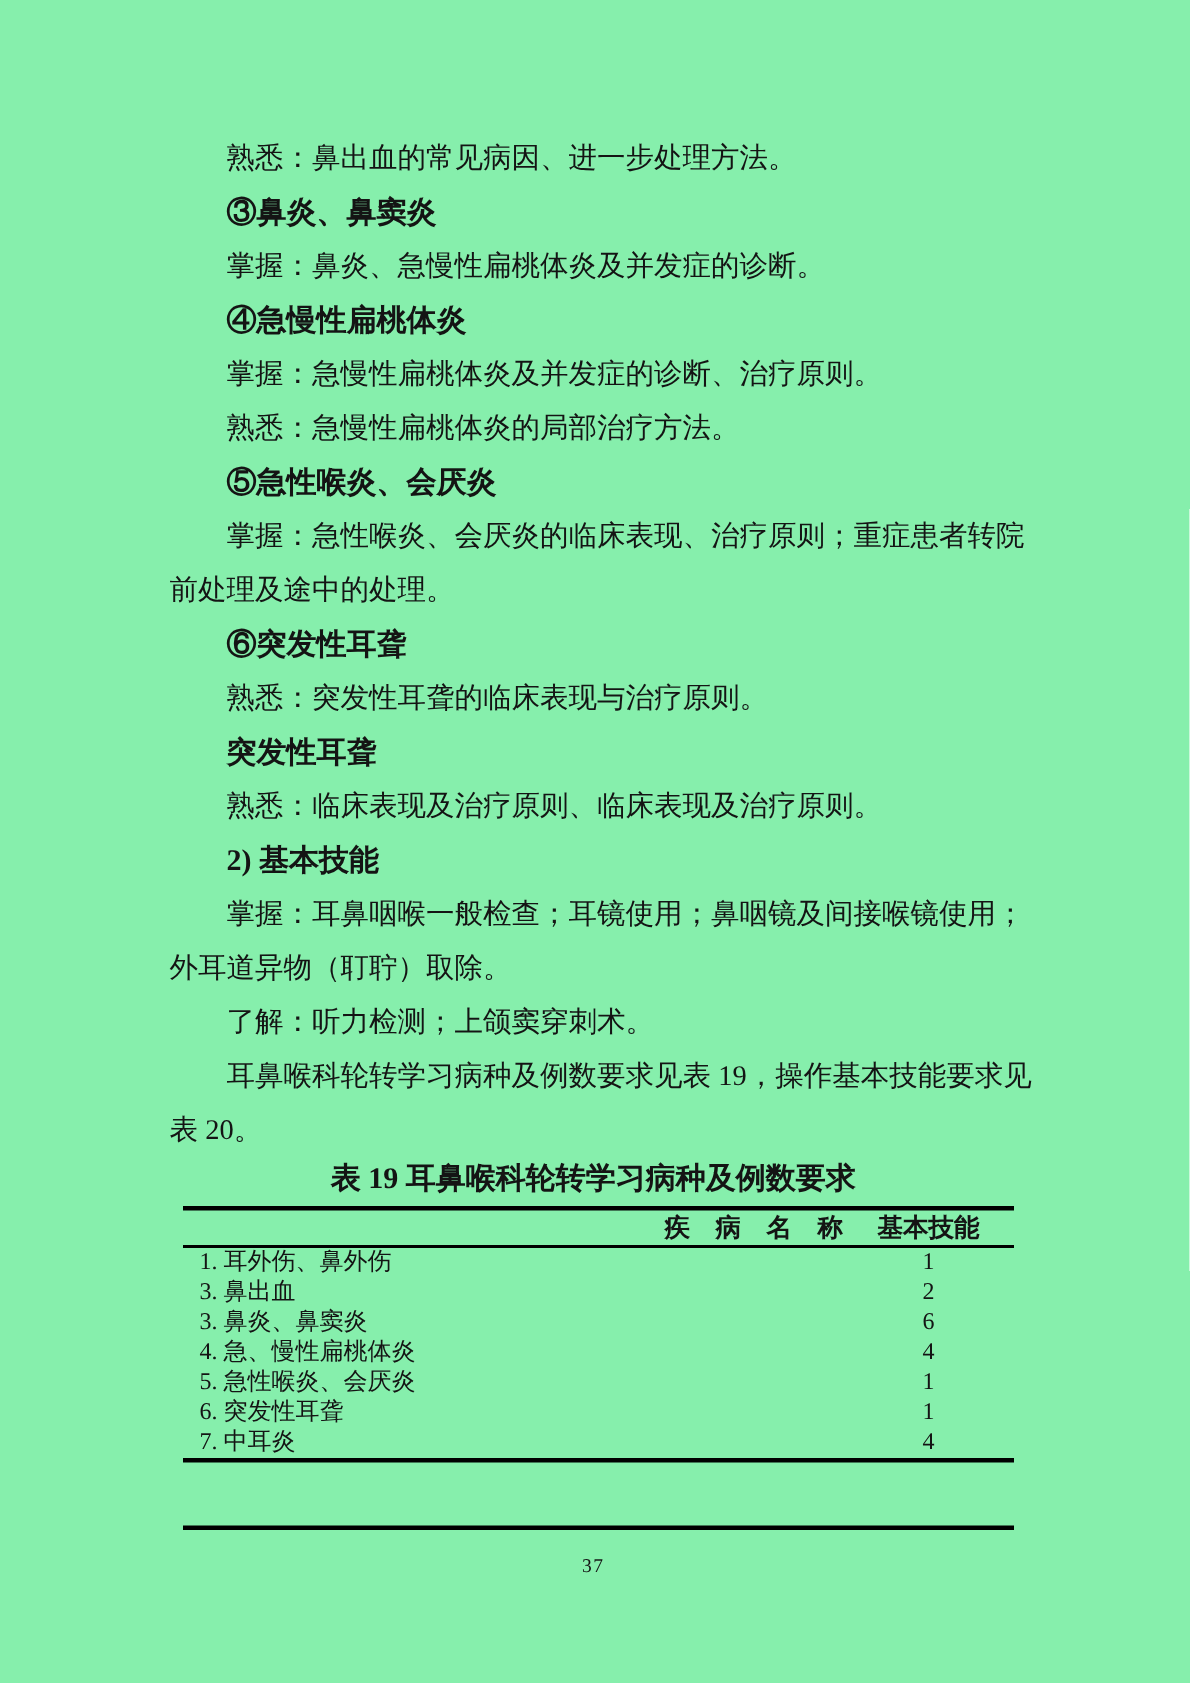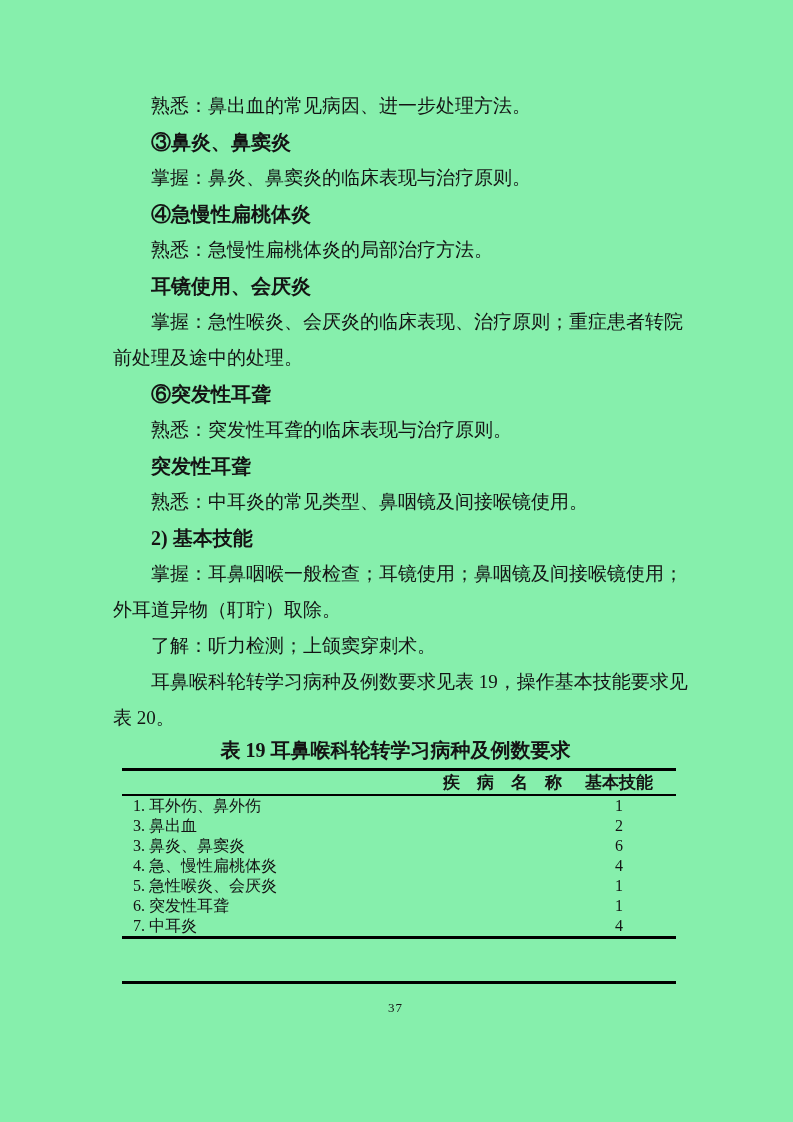--- a/index.html
+++ b/index.html
@@ -74,30 +74,31 @@
   }
 </style>
 </head>
 <body>
 
 <div class="page">
   <div class="content">
 
     <div class="line indent">熟悉：鼻出血的常见病因、进一步处理方法。</div>
     <div class="line indent bold">③鼻炎、鼻窦炎</div>
-    <div class="line indent">掌握：鼻炎、鼻窦炎的临床表现与治疗原则。</div>
+    <div class="line indent">掌握：鼻炎、急慢性扁桃体炎及并发症的诊断。</div>
     <div class="line indent bold">④急慢性扁桃体炎</div>
+    <div class="line indent">掌握：急慢性扁桃体炎及并发症的诊断、治疗原则。</div>
     <div class="line indent">熟悉：急慢性扁桃体炎的局部治疗方法。</div>
-    <div class="line indent bold">耳镜使用、会厌炎</div>
+    <div class="line indent bold">⑤急性喉炎、会厌炎</div>
     <div class="line indent">掌握：急性喉炎、会厌炎的临床表现、治疗原则；重症患者转院</div>
     <div class="line">前处理及途中的处理。</div>
     <div class="line indent bold">⑥突发性耳聋</div>
     <div class="line indent">熟悉：突发性耳聋的临床表现与治疗原则。</div>
     <div class="line indent bold">突发性耳聋</div>
-    <div class="line indent">熟悉：中耳炎的常见类型、鼻咽镜及间接喉镜使用。</div>
+    <div class="line indent">熟悉：临床表现及治疗原则、临床表现及治疗原则。</div>
     <div class="line indent bold">2) 基本技能</div>
     <div class="line indent">掌握：耳鼻咽喉一般检查；耳镜使用；鼻咽镜及间接喉镜使用；</div>
     <div class="line">外耳道异物（耵聍）取除。</div>
     <div class="line indent">了解：听力检测；上颌窦穿刺术。</div>
     <div class="line indent">耳鼻喉科轮转学习病种及例数要求见表 19，操作基本技能要求见</div>
     <div class="line">表 20。</div>
 
     <div class="t19-title">表 19 耳鼻喉科轮转学习病种及例数要求</div>
 
     <div class="t19">

